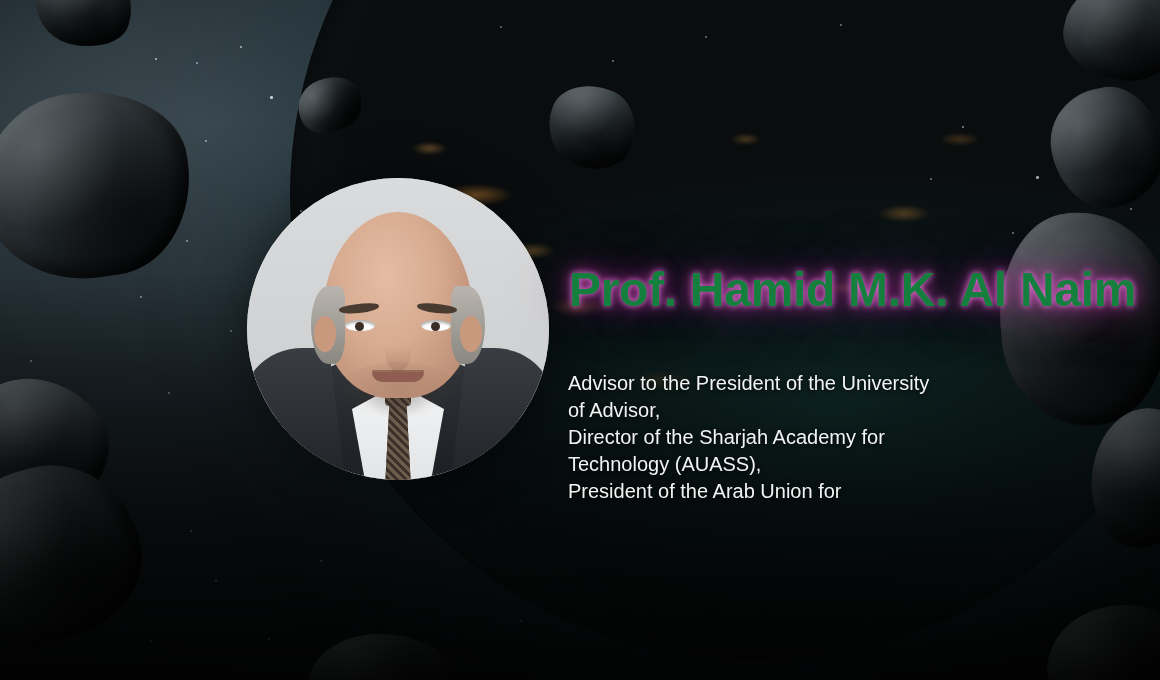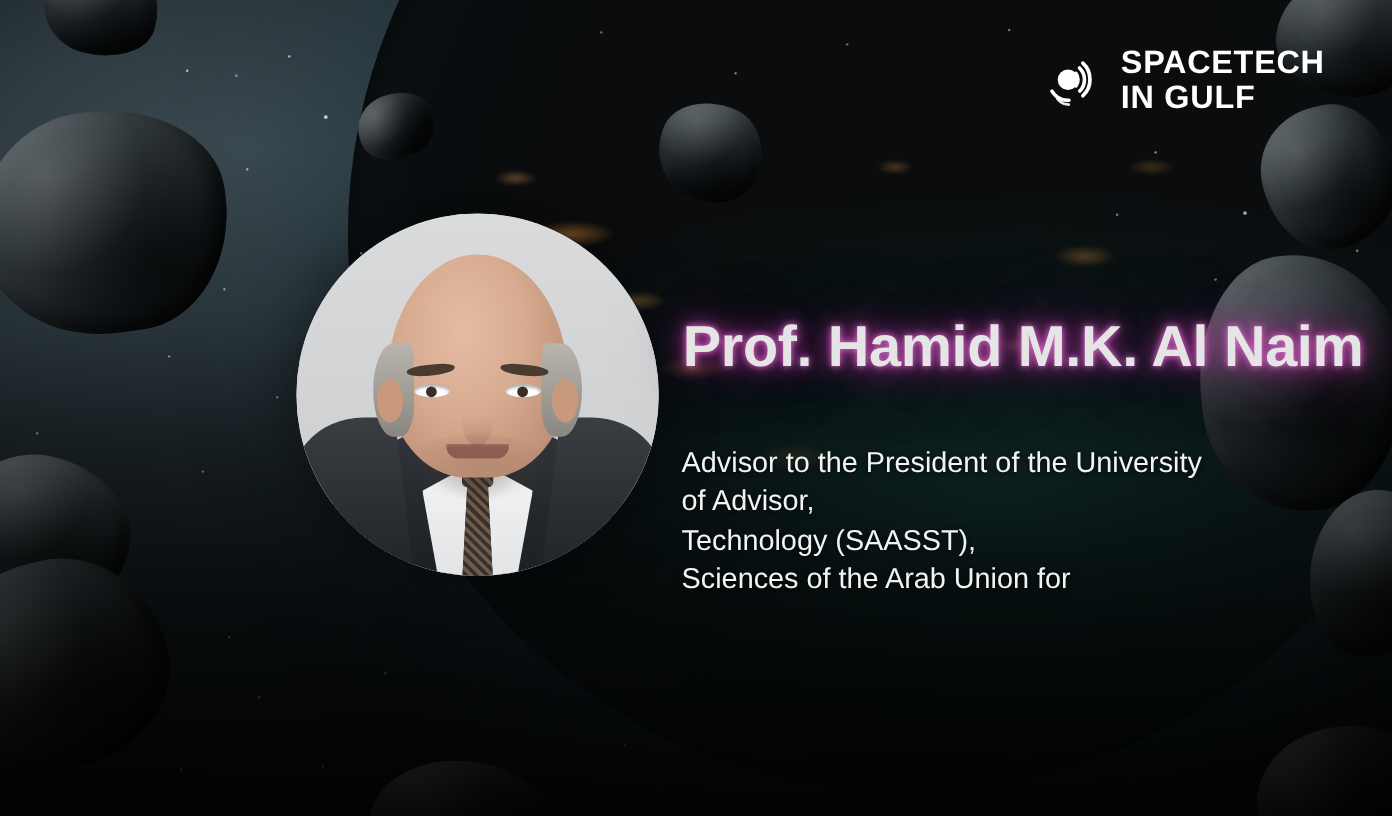--- a/index.html
+++ b/index.html
@@ -239,39 +239,39 @@
     width:120px; height:56px;
     background:radial-gradient(ellipse at 50% 40%, rgba(110,80,65,0.22), rgba(0,0,0,0) 72%);
     border-radius:50%;
   }
 
   
   .name {
     position:absolute;
     left:569px; top:266px;
     z-index:40;
-    color:#e5e5e5;
+    color:#15803d;
     font-size:48px;
     font-weight:bold;
     letter-spacing:-0.3px;
     white-space:nowrap;
     line-height:1.0;
     text-shadow:
       0 0 6px rgba(233,120,220,0.95),
       0 0 16px rgba(196,62,170,0.85),
       0 0 34px rgba(150,30,130,0.70),
       0 0 60px rgba(120,20,110,0.55);
   }
 
   .bio {
     position:absolute;
     left:568px; top:370px;
     z-index:40;
     color:#f2f4f4;
-    font-size:24px;
+    font-size:20px;
     font-weight:normal;
     line-height:1.345;
     white-space:nowrap;
     text-shadow:0 1px 4px rgba(0,0,0,0.75);
   }
   .bio div { white-space:nowrap; }
 </style>
 </head>
 <body>
 
@@ -333,36 +333,20 @@
   <div class="asteroid" style="left:548px;top:86px;width:88px;height:82px;border-radius:56% 44% 52% 48% / 44% 58% 42% 56%;transform:rotate(22deg);"></div>
   <div class="asteroid" style="left:1000px;top:212px;width:170px;height:214px;border-radius:46% 54% 50% 52% / 54% 46% 56% 44%;transform:rotate(-6deg);"></div>
   <div class="asteroid" style="left:-40px;top:380px;width:148px;height:132px;border-radius:50% 54% 46% 52% / 52% 46% 56% 46%;transform:rotate(16deg);"></div>
   <div class="asteroid" style="left:-56px;top:468px;width:196px;height:174px;border-radius:54% 46% 52% 48% / 46% 56% 44% 58%;transform:rotate(-14deg);"></div>
   <div class="asteroid" style="left:308px;top:634px;width:150px;height:104px;border-radius:52% 48% 50% 50% / 56% 44% 58% 44%;transform:rotate(6deg);"></div>
   <div class="asteroid" style="left:1046px;top:606px;width:140px;height:112px;border-radius:48% 54% 50% 50% / 52% 48% 54% 46%;transform:rotate(-18deg);"></div>
   <div class="asteroid" style="left:1092px;top:408px;width:104px;height:140px;border-radius:50% 50% 52% 48% / 50% 50% 48% 52%;transform:rotate(8deg);"></div>
 
   <div class="bg-layer bg-vignette"></div>
 
-  <div class="logo">
-    <div class="logo-mark">
-      <svg viewBox="0 0 52 52" width="52" height="52" aria-hidden="true">
-        <circle cx="24" cy="25.5" r="8.6" fill="#ffffff"></circle>
-        <path d="M 36.4 11.6 A 18.6 18.6 0 0 1 36.4 38.8" fill="none" stroke="#ffffff" stroke-width="3.1" stroke-linecap="round"></path>
-        <path d="M 33.6 15.6 A 13.6 13.6 0 0 1 33.8 34.9" fill="none" stroke="#ffffff" stroke-width="3.0" stroke-linecap="round"></path>
-        <path d="M 30.6 19.9 A 8.9 8.9 0 0 1 30.8 30.8" fill="none" stroke="#ffffff" stroke-width="2.6" stroke-linecap="round"></path>
-        <path d="M 10.6 35.0 A 15.6 15.6 0 0 0 24.8 42.6" fill="none" stroke="#ffffff" stroke-width="3.0" stroke-linecap="round"></path>
-        <path d="M 14.0 38.6 A 11.0 11.0 0 0 0 24.6 46.2" fill="none" stroke="#ffffff" stroke-width="2.4" stroke-linecap="round" opacity="0.92"></path>
-      </svg>
-    </div>
-    <div class="logo-text">
-      <span>SPACETECH</span>
-      <span>IN GULF</span>
-    </div>
-  </div>
 
   <div class="portrait">
     <div class="p-bg"></div>
     <div class="p-suit"></div>
     <div class="p-suit-l"></div>
     <div class="p-suit-r"></div>
     <div class="p-shirt"></div>
     <div class="p-tie"></div>
     <div class="p-tie-knot"></div>
     <div class="p-neck"></div>
@@ -384,17 +368,18 @@
       <div class="p-jaw"></div>
       <div class="p-mouth"></div>
     </div>
   </div>
 
   <div class="name">Prof. Hamid M.K. Al Naim</div>
 
   <div class="bio">
     <div>Advisor to the President of the University</div>
     <div>of Advisor,</div>
-    <div>Technology (SAASST),</div>
-    <div>Sciences of the Arab Union for</div>
+    <div>Director of the Sharjah Academy for</div>
+    <div>Technology (AUASS),</div>
+    <div>President of the Arab Union for</div>
   </div>
 
 </div>
 
 </body></html>

